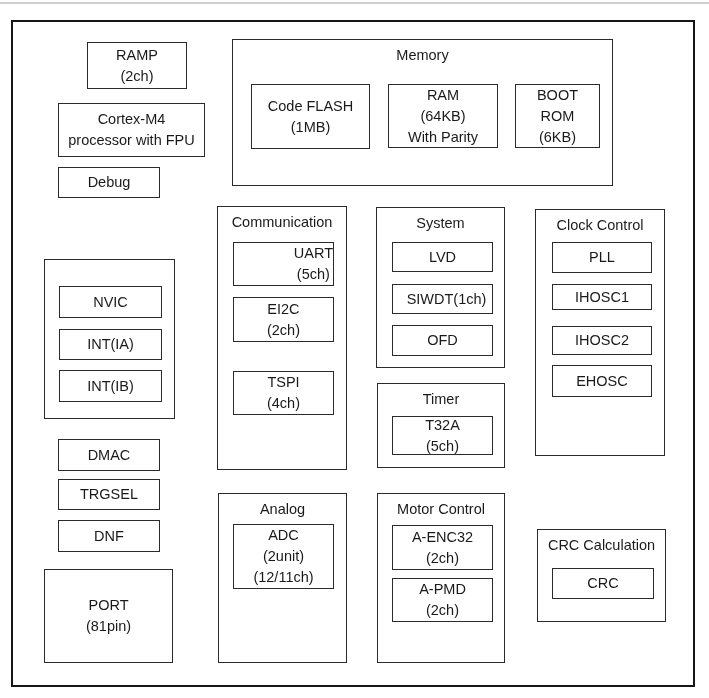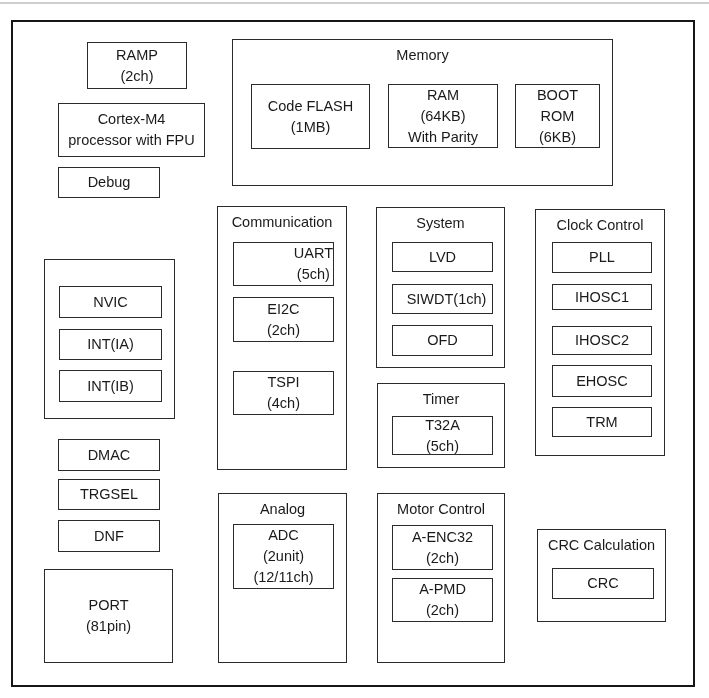--- a/index.html
+++ b/index.html
@@ -147,23 +147,20 @@
     </div>
     <div class="box" style="left:16px;top:74px;width:100px;height:26px;">
       <span class="lbl">IHOSC1</span>
     </div>
     <div class="box" style="left:16px;top:116px;width:100px;height:29px;">
       <span class="lbl">IHOSC2</span>
     </div>
     <div class="box" style="left:16px;top:155px;width:100px;height:32px;">
       <span class="lbl">EHOSC</span>
     </div>
-    <div class="box" style="left:16px;top:197px;width:100px;height:30px;">
-      <span class="lbl">TRM</span>
-    </div>
   </div>
 
   <div class="group" style="left:218px;top:493px;width:129px;height:170px;">
     <span class="gtitle">Analog</span>
     <div class="box" style="left:14px;top:30px;width:101px;height:65px;">
       <span class="lbl">ADC
 (2unit)
 (12/11ch)</span>
     </div>
   </div>

